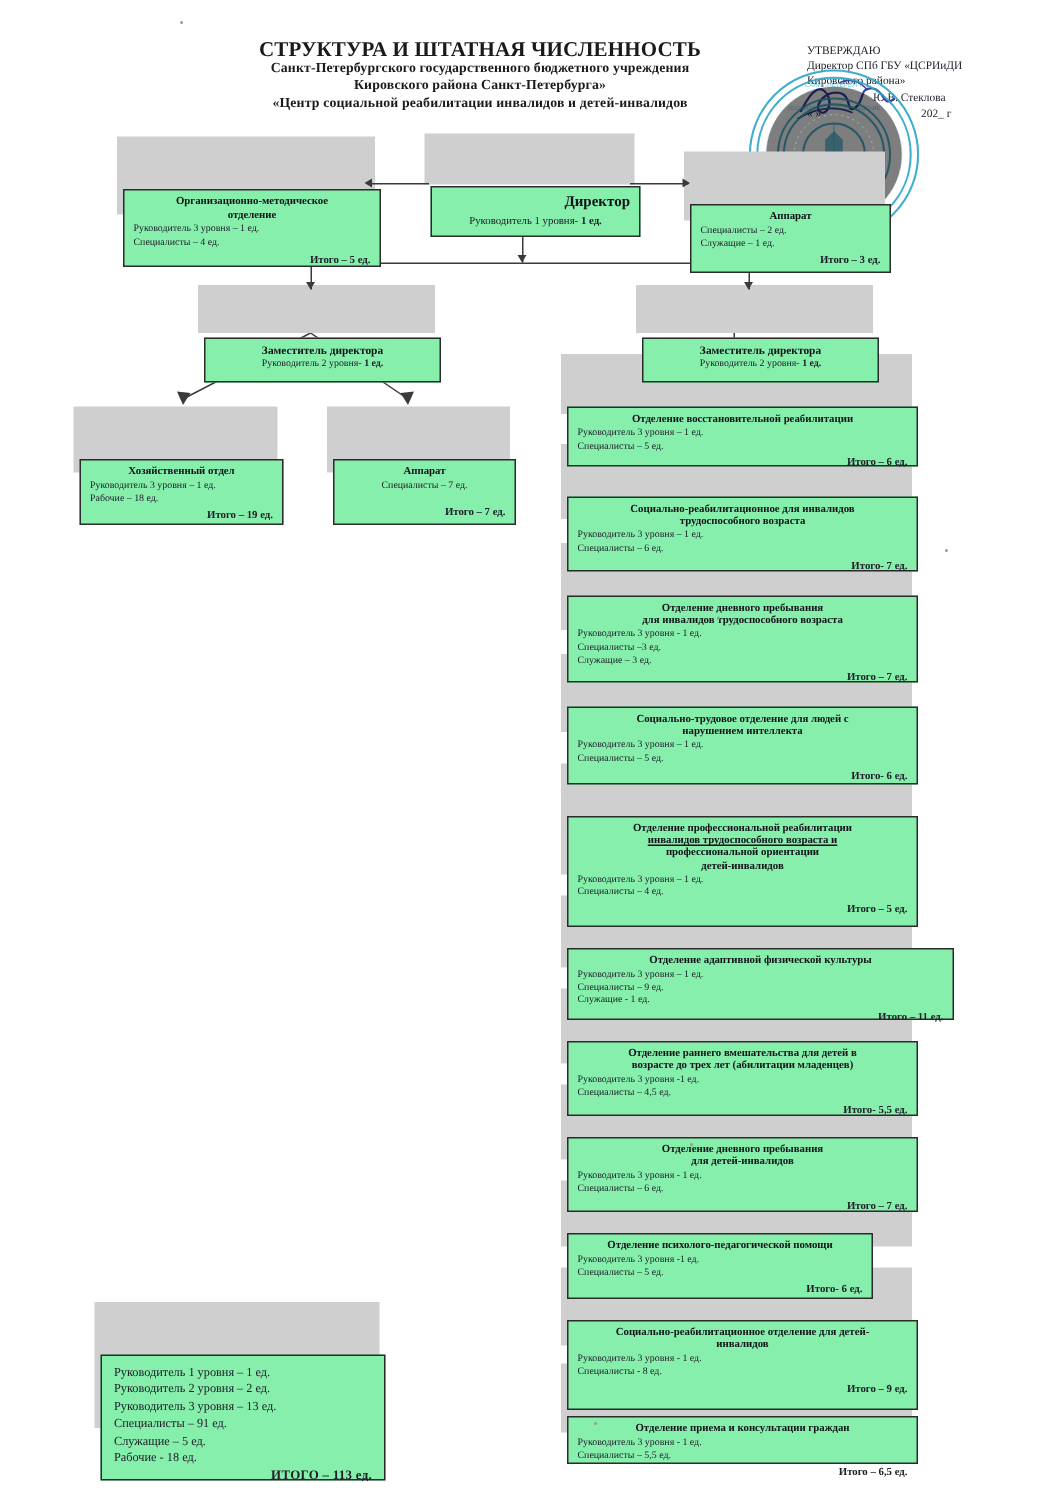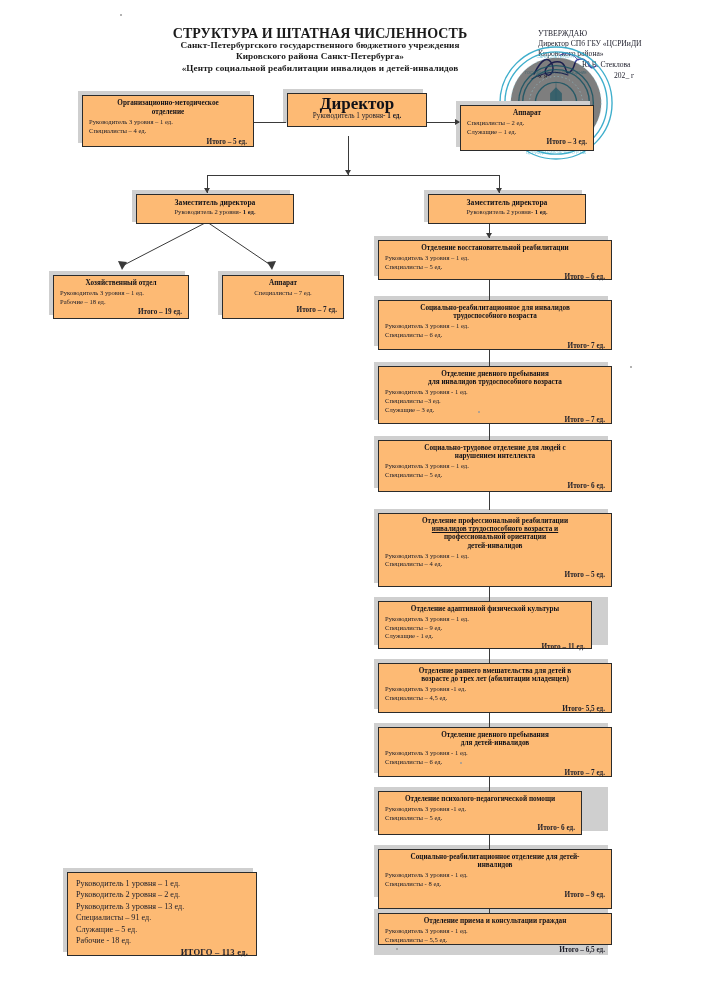--- a/index.html
+++ b/index.html
@@ -86,26 +86,27 @@
     height: 118px;
     pointer-events: none;
     opacity: 0.92;
   }
 
   
   .box {
     position: absolute;
     box-sizing: border-box;
     border: 1px solid #2b2b2b;
-    background: #fdba74;
+    background: #86efac;
     padding: 3px 6px 3px 6px;
     font-size: 6.6px;
     line-height: 8.6px;
     color: #20202a;
     z-index: 3;
+    margin-top: 31px;
   }
   
   .shadow {
     position: absolute;
     background: #cfcfcf;
     z-index: 1;
   }
   .box .bt {
     display: block;
     text-align: center;
@@ -123,23 +124,24 @@
   .box .tot {
     display: block;
     text-align: right;
     font-weight: bold;
     font-size: 7.2px;
     margin-top: 2px;
   }
 
   
   #box-director .bt {
-    font-size: 17px;
+    font-size: 10px;
     line-height: 13px;
     margin-bottom: 2px;
+    text-align: right;
   }
   #box-director .ln {
     text-align: center;
     font-size: 7.2px;
   }
   #box-director .ln b { font-weight: bold; }
 
   .lvl2 .ln {
     text-align: center;
   }
@@ -377,21 +379,21 @@
     <span class="bt" style="margin-top:-2px;text-decoration:underline;">инвалидов трудоспособного возраста и</span>
     <span class="bt" style="margin-top:-2px;">профессиональной ориентации</span>
     <span class="bt" style="margin-top:-2px;">детей-инвалидов</span>
     <span class="ln">Руководитель 3 уровня – 1 ед.</span>
     <span class="ln">Специалисты – 4 ед.</span>
     <span class="tot">Итого – 5 ед.</span>
   </div>
   <div class="ln-v" style="left:489px; top:587px; height:14px;"></div>
 
   <div class="shadow" style="left:374px; top:597px; width:234px; height:48px;"></div>
-  <div class="box" style="left:378px; top:601px; width:214px; height:48px;">
+  <div class="box" style="left:378px; top:601px; width:258px; height:48px;">
     <span class="bt">Отделение адаптивной физической культуры</span>
     <span class="ln">Руководитель 3 уровня – 1 ед.</span>
     <span class="ln">Специалисты – 9 ед.</span>
     <span class="ln">Служащие - 1 ед.</span>
     <span class="tot">Итого – 11 ед.</span>
   </div>
   <div class="ln-v" style="left:489px; top:649px; height:14px;"></div>
 
   <div class="shadow" style="left:374px; top:659px; width:234px; height:50px;"></div>
   <div class="box" style="left:378px; top:663px; width:234px; height:50px;">

